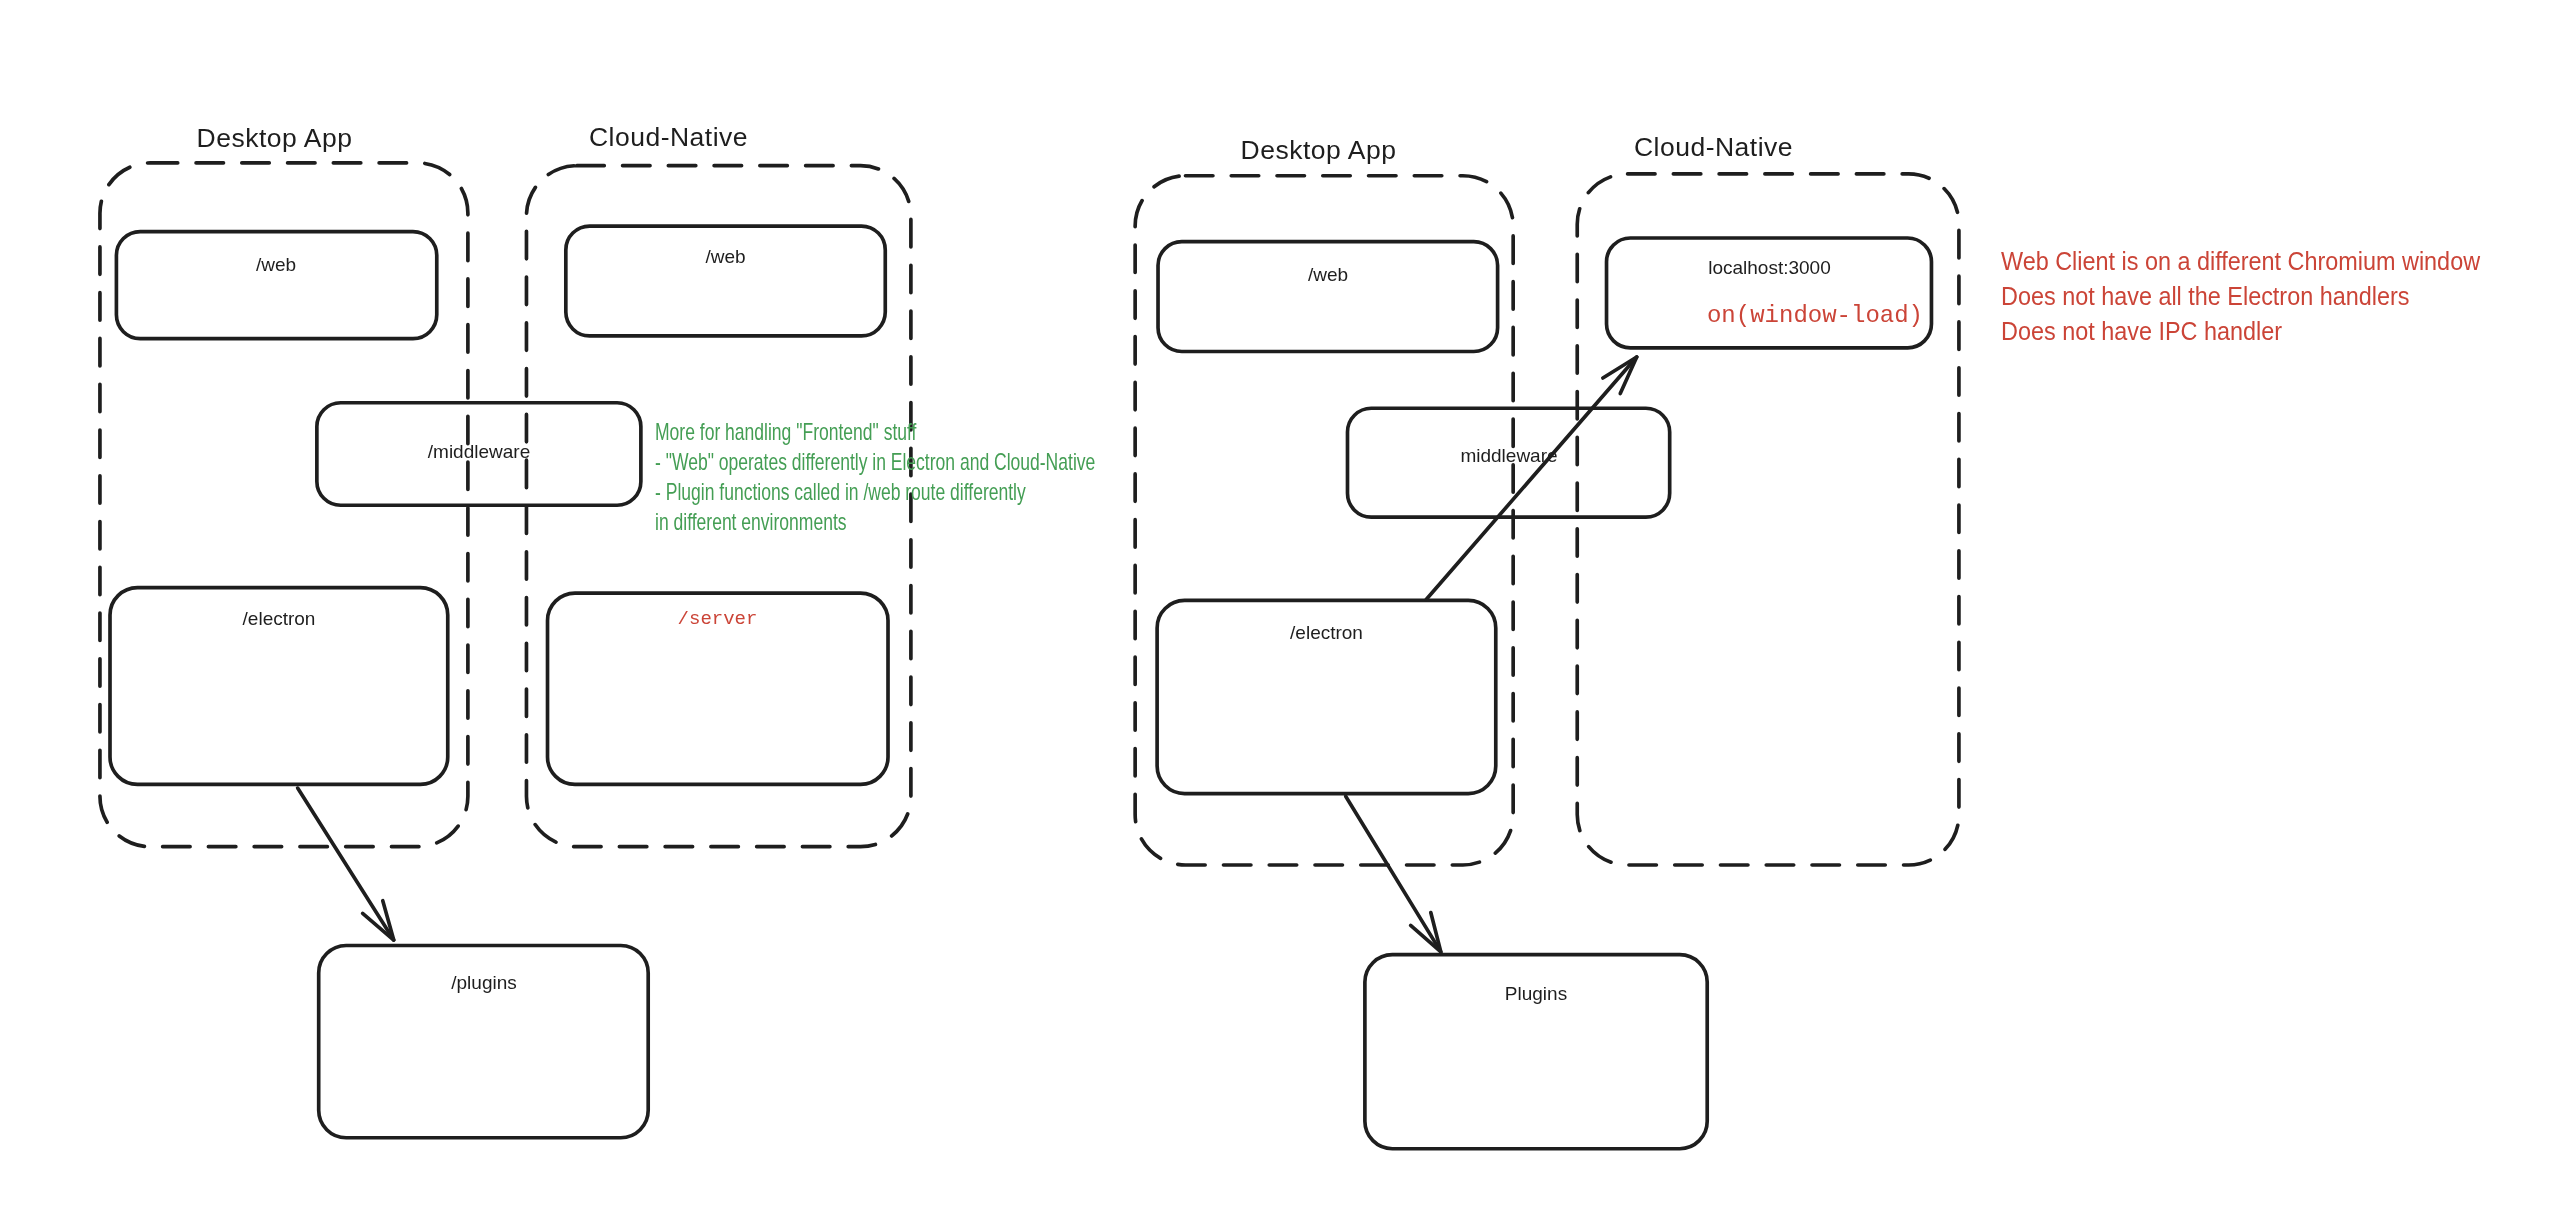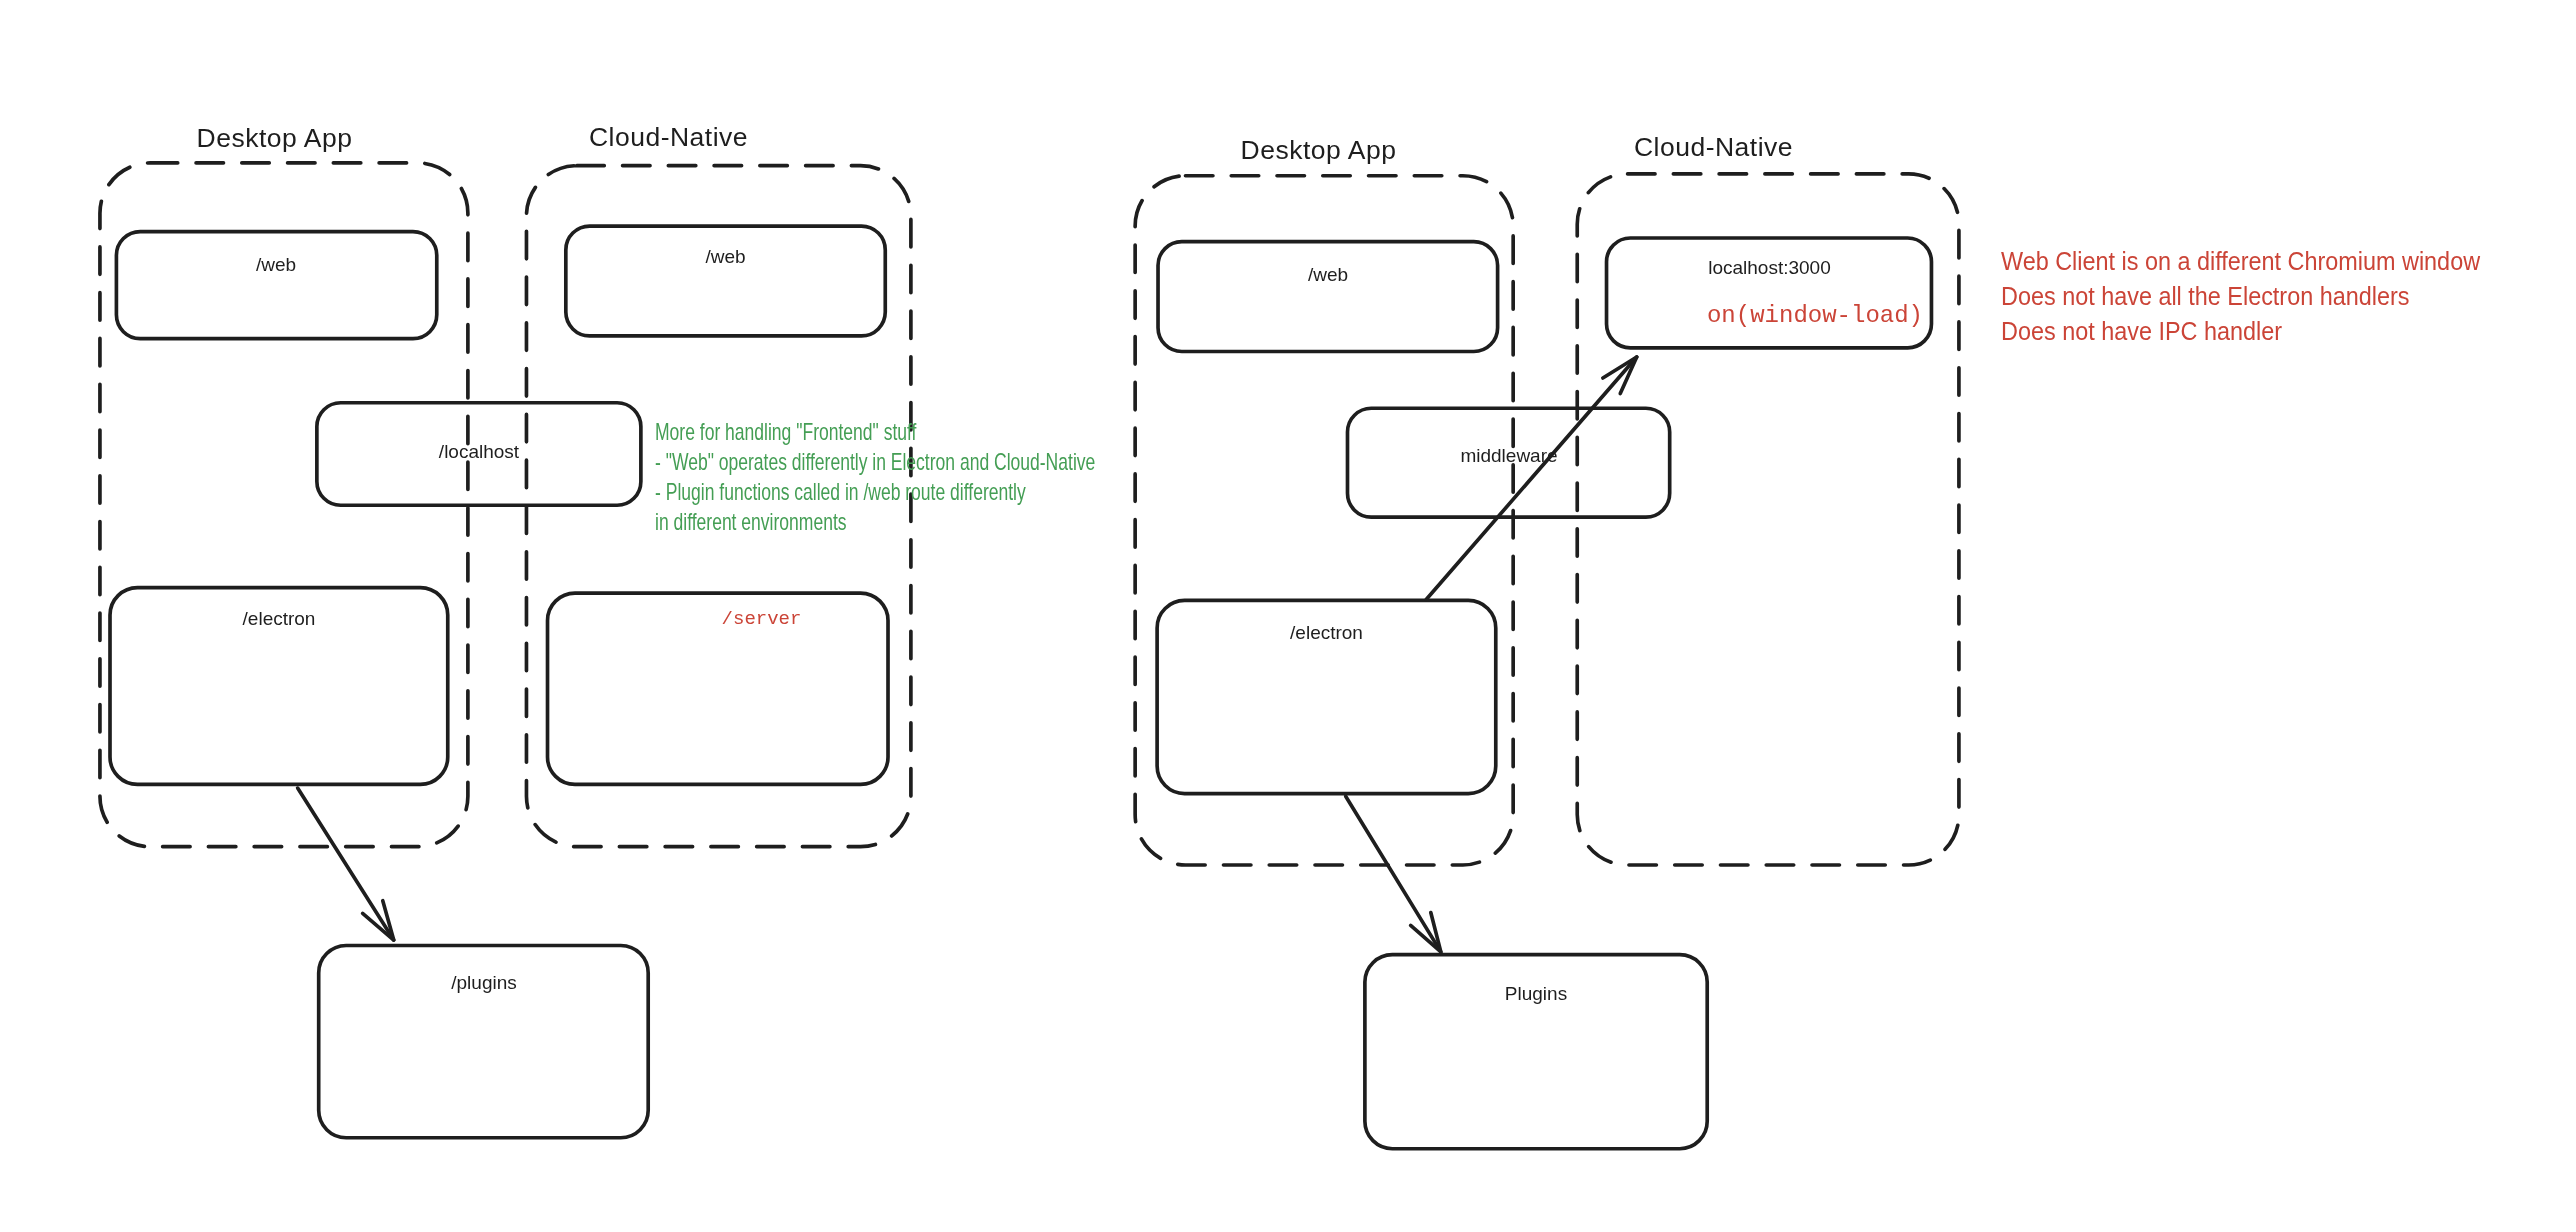--- a/index.html
+++ b/index.html
@@ -92,23 +92,23 @@
       <path d="M1470 870 L1574 1040"></path>
       <path d="M1541 1011 L1574 1040 L1563 997"></path>
     </g>
   </svg>
 
   <div class="txt group-title" style="left:137px; top:123px; width:275px;">Desktop App</div>
   <div class="txt group-title" style="left:531px; top:122px; width:275px;">Cloud-Native</div>
 
   <div class="txt box-label" style="left:116px; top:254px; width:320px;">/web</div>
   <div class="txt box-label" style="left:566px; top:246px; width:319px;">/web</div>
-  <div class="txt box-label" style="left:317px; top:441px; width:324px;">/localhost</div>
+  <div class="txt box-label" style="left:317px; top:441px; width:324px;">/middleware</div>
   <div class="txt box-label" style="left:110px; top:608px; width:338px;">/electron</div>
-  <div class="txt box-label red" style="left:547px; top:608px; width:341px;padding-left:44px;">/server</div>
+  <div class="txt box-label red" style="left:547px; top:608px; width:341px;">/server</div>
   <div class="txt box-label" style="left:319px; top:972px; width:330px;">/plugins</div>
 
   <div class="txt note note-green" style="left:655px; top:417px;">
     <div class="line">More for handling "Frontend" stuff</div>
     <div class="line">- "Web" operates differently in Electron and Cloud-Native</div>
     <div class="line">- Plugin functions called in /web route differently</div>
     <div class="line">in different environments</div>
   </div>
 
   <div class="txt group-title" style="left:1181px; top:135px; width:275px;">Desktop App</div>

